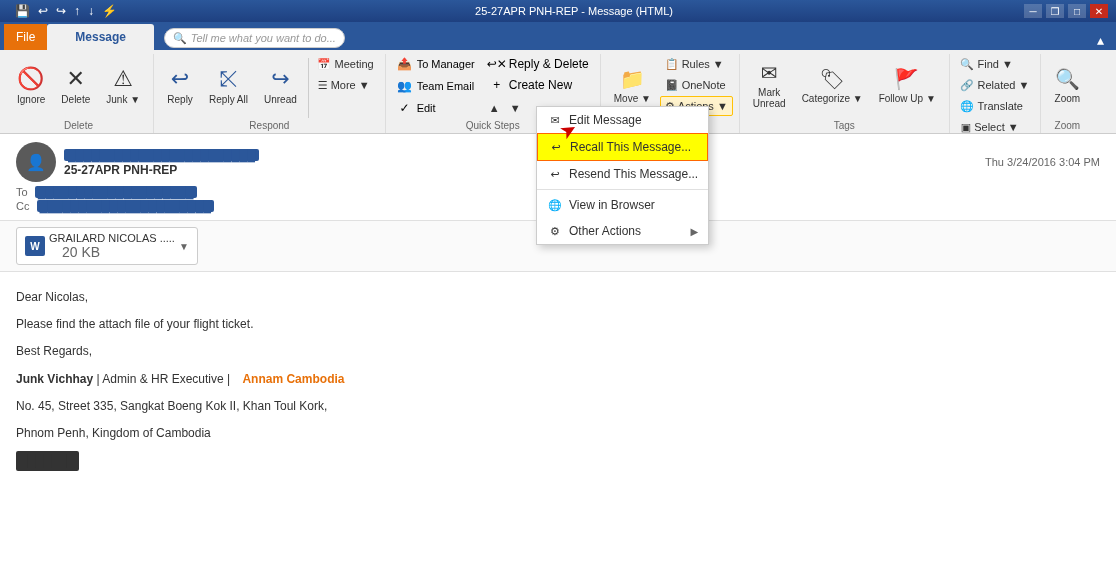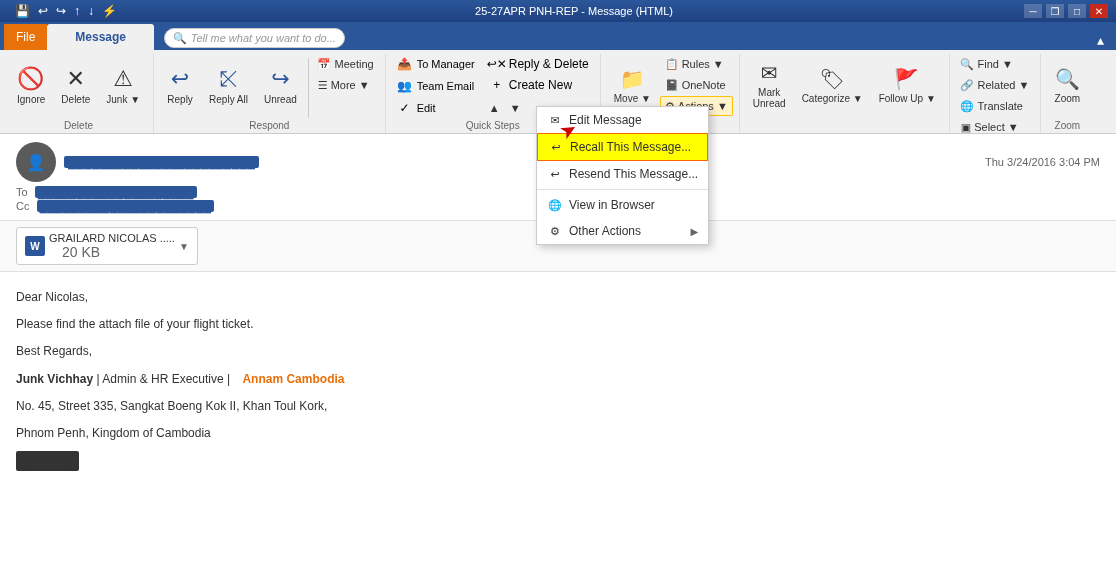--- a/index.html
+++ b/index.html
@@ -498,20 +498,21 @@
       </div>
       <div class="ribbon-btn-large">
         <div class="icon" style="font-size:20px;">🏷</div>
         <span>Categorize ▼</span>
       </div>
       <div class="ribbon-btn-large">
         <div class="icon" style="font-size:20px; color:#cc0000;">🚩</div>
         <span>Follow Up ▼</span>
       </div>
     </div>
+    <div class="ribbon-group-label">Tags</div>
   </div>
 
   <div class="ribbon-group">
     <div class="ribbon-group-content">
       <div class="ribbon-col">
         <div class="ribbon-btn-small">
           <span>🔍</span>
           <span>Find ▼</span>
         </div>
         <div class="ribbon-btn-small">
@@ -544,20 +545,21 @@
 </div>
 
 <div class="main-container">
   <div class="email-area">
 
     <div class="email-header">
       <div class="email-meta-row">
         <div class="avatar">👤</div>
         <div class="email-sender-info">
           <div class="sender-redacted">████████████████████████</div>
+          <div class="email-subject">25-27APR PNH-REP</div>
         </div>
         <div class="email-time">Thu 3/24/2016 3:04 PM</div>
       </div>
       <div class="to-cc-row">
         <span class="to-label">To</span>
         <span class="email-addr">████████████████████</span>
       </div>
       <div class="to-cc-row">
         <span class="to-label">Cc</span>
         <span class="email-addr">██████████████████████</span>

